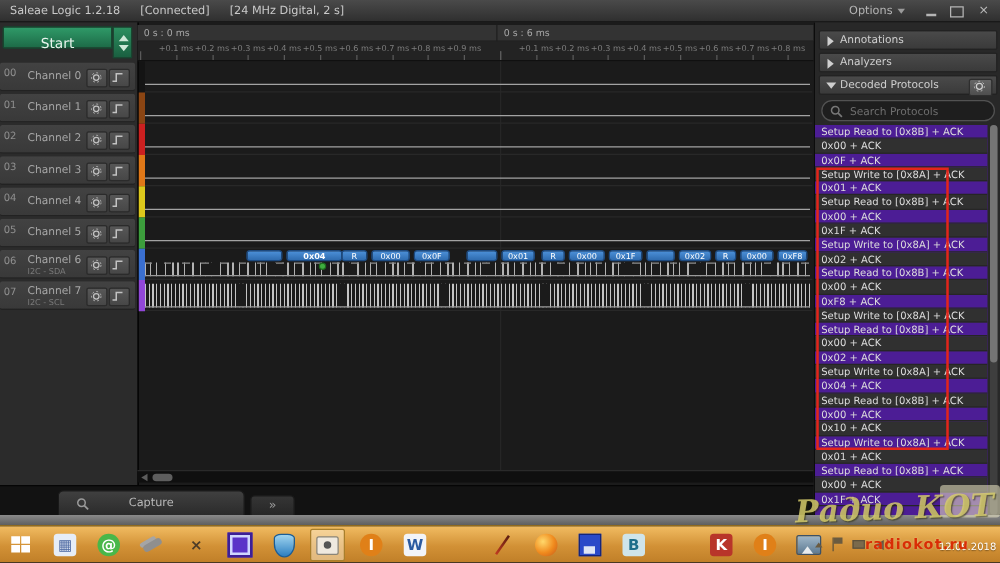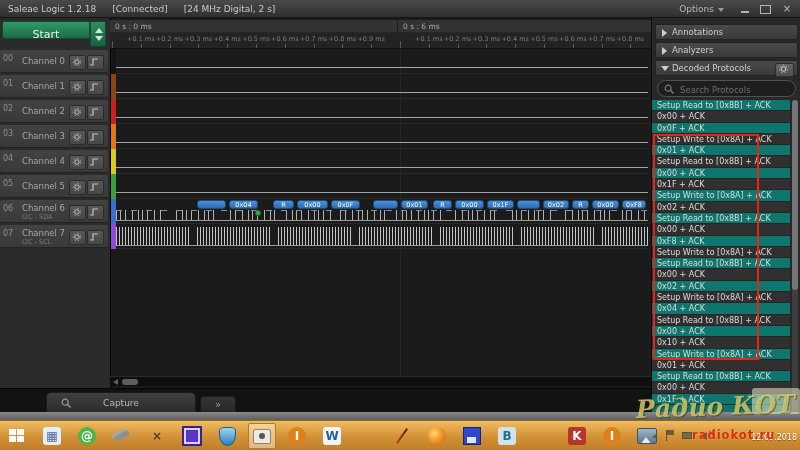--- a/index.html
+++ b/index.html
@@ -77,21 +77,21 @@
   #right-panel{left:651px;top:18px;width:149px;height:394px;background:#282828;border-left:1px solid #0c0c0c;}
   .rp-header{position:absolute;left:3px;width:143px;height:16px;background:linear-gradient(#4a4a4a,#3a3a3a);border:1px solid #222;border-radius:2px;color:#cfcfcf;font-size:8.5px;line-height:15px;box-sizing:border-box;}
   .rp-header .hdr-label{margin-left:16px;}
   .tri-right{position:absolute;left:6px;top:4px;width:0;height:0;border-top:4px solid transparent;border-bottom:4px solid transparent;border-left:5px solid #cfcfcf;}
   .tri-down{position:absolute;left:5px;top:5px;width:0;height:0;border-left:4px solid transparent;border-right:4px solid transparent;border-top:5px solid #cfcfcf;}
   #rp-gear-btn{position:absolute;right:3px;top:2px;width:17px;height:12px;background:linear-gradient(#666,#4e4e4e);border:1px solid #2e2e2e;border-radius:2px;}
   #search-box{left:5px;top:62px;width:139px;height:17px;background:#1e1e1e;border:1px solid #525252;border-radius:9px;}
   #search-box svg{position:absolute;left:6px;top:3px;}
   #search-input{position:absolute;left:20px;top:1px;width:110px;height:13px;background:transparent;border:none;outline:none;color:#bbb;font-size:8.5px;font-family:"DejaVu Sans",sans-serif;}
   #search-input::placeholder{color:#6e6e6e;}
-  #proto-list{left:0;top:82px;width:138px;height:312px;overflow:hidden;background:#0f766e;}
+  #proto-list{left:0;top:82px;width:138px;height:312px;overflow:hidden;background:#4c1d95;}
   .proto-row{height:11.3px;line-height:11.3px;font-size:8px;color:#dcdcdc;padding-left:5px;border-bottom:1px solid #262626;box-sizing:border-box;white-space:nowrap;overflow:hidden;}
   .proto-row:nth-child(even){background:#303030;}
   #proto-scroll{left:140px;top:82px;width:6px;height:312px;background:#3e3e3e;border-radius:3px;}
   #proto-thumb{left:0;top:0;width:6px;height:190px;background:#757575;border-radius:3px;}
   #highlight-rect{left:653px;top:134px;width:106px;height:226px;border:2px solid #e3251a;z-index:30;}
 
   
   #taskbar{left:0;top:420px;width:800px;height:30px;background:linear-gradient(#f1bc62,#d29136 55%,#c07f28);border-top:1px solid #8f6a1e;}
   .tb-icon{position:absolute;top:4px;width:24px;height:22px;display:flex;align-items:center;justify-content:center;font-size:13px;}
   .tb-glyph{display:block;width:18px;height:18px;line-height:18px;text-align:center;border-radius:3px;font-size:12px;font-weight:bold;}
@@ -353,21 +353,21 @@
     </div>
     <div class="w-row" data-name="waveform-row-6" style="top: 150px;">
       <div class="wave-sda" data-name="sda-waveform"></div>
     </div>
     <div class="w-row" data-name="waveform-row-7" style="top: 175px;">
       <div class="wave-scl" data-name="scl-waveform"></div>
     </div>
   </div>
 <div class="abs" id="bubbles" data-name="i2c-decode-bubbles">
     <div class="bubble" data-name="i2c-decode-bubble" style="left: 81px; width: 29px;"></div>
-    <div class="bubble" data-name="i2c-decode-bubble" style="left: 113px; width: 29px;">0x04</div>
+    <div class="bubble" data-name="i2c-decode-bubble" style="left: 113px; width: 45px; font-weight: bold;">0x04</div>
     <div class="bubble" data-name="i2c-decode-bubble" style="left: 157px; width: 21px;">R</div>
     <div class="bubble" data-name="i2c-decode-bubble" style="left: 181px; width: 31px;">0x00</div>
     <div class="bubble" data-name="i2c-decode-bubble" style="left: 215px; width: 29px;">0x0F</div>
     <div class="bubble" data-name="i2c-decode-bubble" style="left: 257px; width: 25px;"></div>
     <div class="bubble" data-name="i2c-decode-bubble" style="left: 285px; width: 27px;">0x01</div>
     <div class="bubble" data-name="i2c-decode-bubble" style="left: 317px; width: 19px;">R</div>
     <div class="bubble" data-name="i2c-decode-bubble" style="left: 339px; width: 29px;">0x00</div>
     <div class="bubble" data-name="i2c-decode-bubble" style="left: 371px; width: 27px;">0x1F</div>
     <div class="bubble" data-name="i2c-decode-bubble" style="left: 401px; width: 23px;"></div>
     <div class="bubble" data-name="i2c-decode-bubble" style="left: 427px; width: 26px;">0x02</div>

